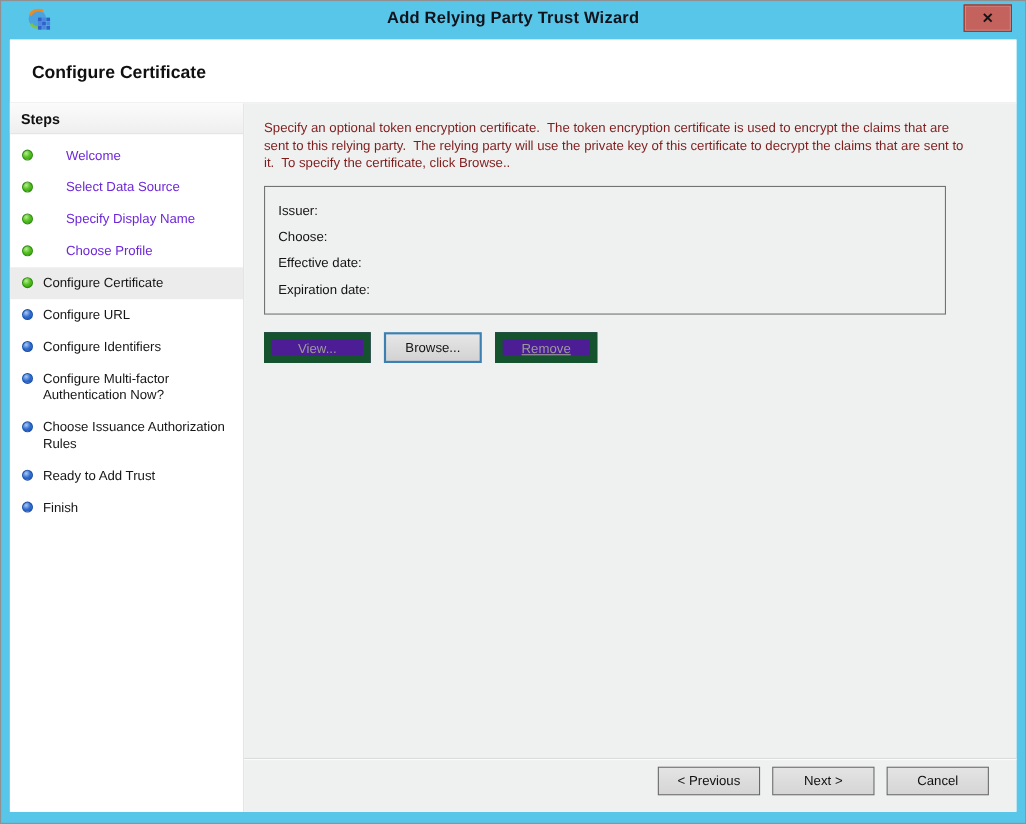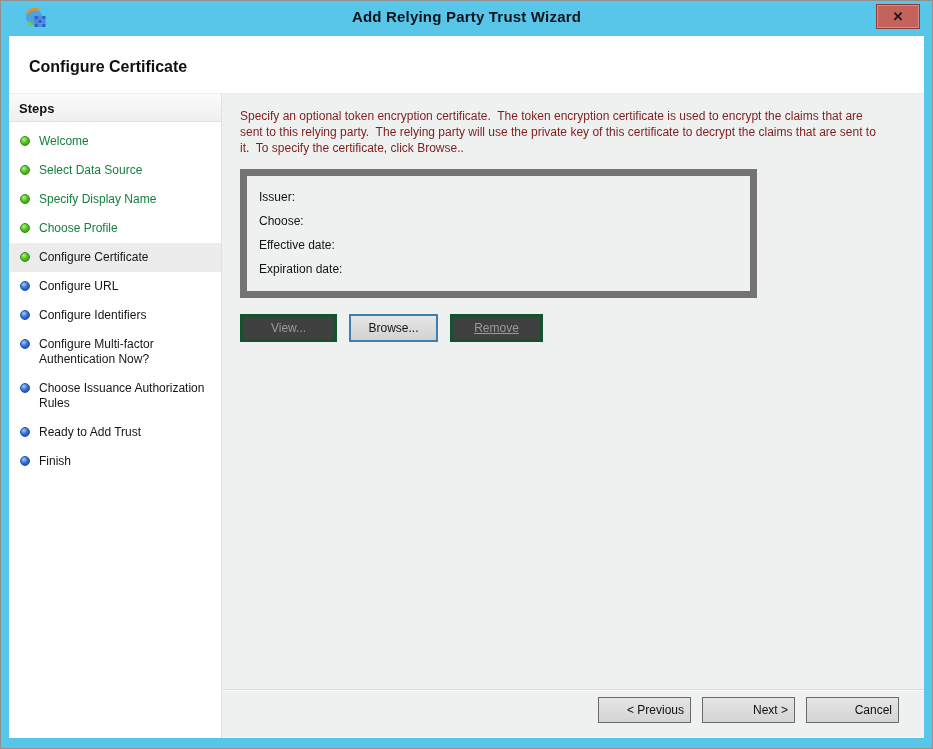--- a/index.html
+++ b/index.html
@@ -62,65 +62,65 @@
     border:1px solid #2E8A10;
   }
   .step.current .bullet{
     background:radial-gradient(circle at 35% 30%, #b9ef92 0%, #56c322 45%, #2f9110 100%);
     border:1px solid #2E8A10;
   }
   .step.pending .bullet{
     background:radial-gradient(circle at 35% 30%, #abc9f5 0%, #2f6cd0 50%, #1c4da6 100%);
     border:1px solid #1A4FA8;
   }
-  .step.completed .lbl{color:#15803d;cursor:pointer;}
+  .step.completed .lbl{color:#6d28d9;cursor:pointer;margin-left:21px;}
   .step.current{background:#ECECEC;}
   .step.current .lbl,.step.pending .lbl{color:#161616;}
   
   .main{
     flex:1;background:#EFF1F0;position:relative;
     box-sizing:border-box;padding:14px 36px 0 18px;
   }
   .instruction{
     margin:0;font-size:12px;line-height:16px;color:#7f1d1d;
     white-space:pre-wrap;max-width:652px;
   }
   .cert-box{
-    margin-top:13px;width:517px;box-sizing:border-box;
-    border:7px solid #737373;padding:9px 12px 10px 12px;
+    margin-top:13px;width:620px;box-sizing:border-box;
+    border:1px solid #737373;padding:9px 12px 10px 12px;
   }
   .cert-row{font-size:12px;color:#131313;line-height:24px;}
   .cert-row .val{margin-left:6px;}
   .cert-buttons{margin-top:16px;display:flex;gap:12px;}
   .btn{
     height:28px;font-size:12px;color:#141414;box-sizing:border-box;
     font-family:"Liberation Sans",sans-serif;cursor:pointer;
     background:linear-gradient(#EFEFEF,#DCDCDC);border:1px solid #ABABAB;
   }
   .btn.view{width:97px;}
   .btn.browse{
     width:89px;border:2px solid #3C7FB1;
     background:linear-gradient(#E6E6E6,#D2D2D2);
   }
   .btn.remove{width:93px;text-decoration:underline;}
   .btn:disabled{
-    background:#404040;border:3px solid #14532d;color:#9B9B9B;cursor:default;
+    background:#4c1d95;border:7px solid #14532d;color:#9B9B9B;cursor:default;
   }
   
   .footer-sep{
     position:absolute;left:0;right:0;bottom:47px;height:0;
     border-top:1px solid #DCDCDC;border-bottom:1px solid #FBFBFB;
   }
   .footer{
     position:absolute;right:25px;bottom:15px;display:flex;gap:11px;
   }
   .footer button{
     width:93px;height:26px;font-size:12px;color:#101010;box-sizing:border-box;
     font-family:"Liberation Sans",sans-serif;cursor:pointer;
-    background:linear-gradient(#E4E4E4,#D5D5D5);border:1px solid #696969;text-align:right;
+    background:linear-gradient(#E4E4E4,#D5D5D5);border:1px solid #696969;
   }
 </style>
 </head>
 <body>
 
 <div class="window">
   <div class="titlebar">
     <span class="app-icon">
       <svg width="22" height="22" viewBox="0 0 22 22">
         <circle cx="9" cy="9" r="8" fill="#4AA3DF"></circle>

